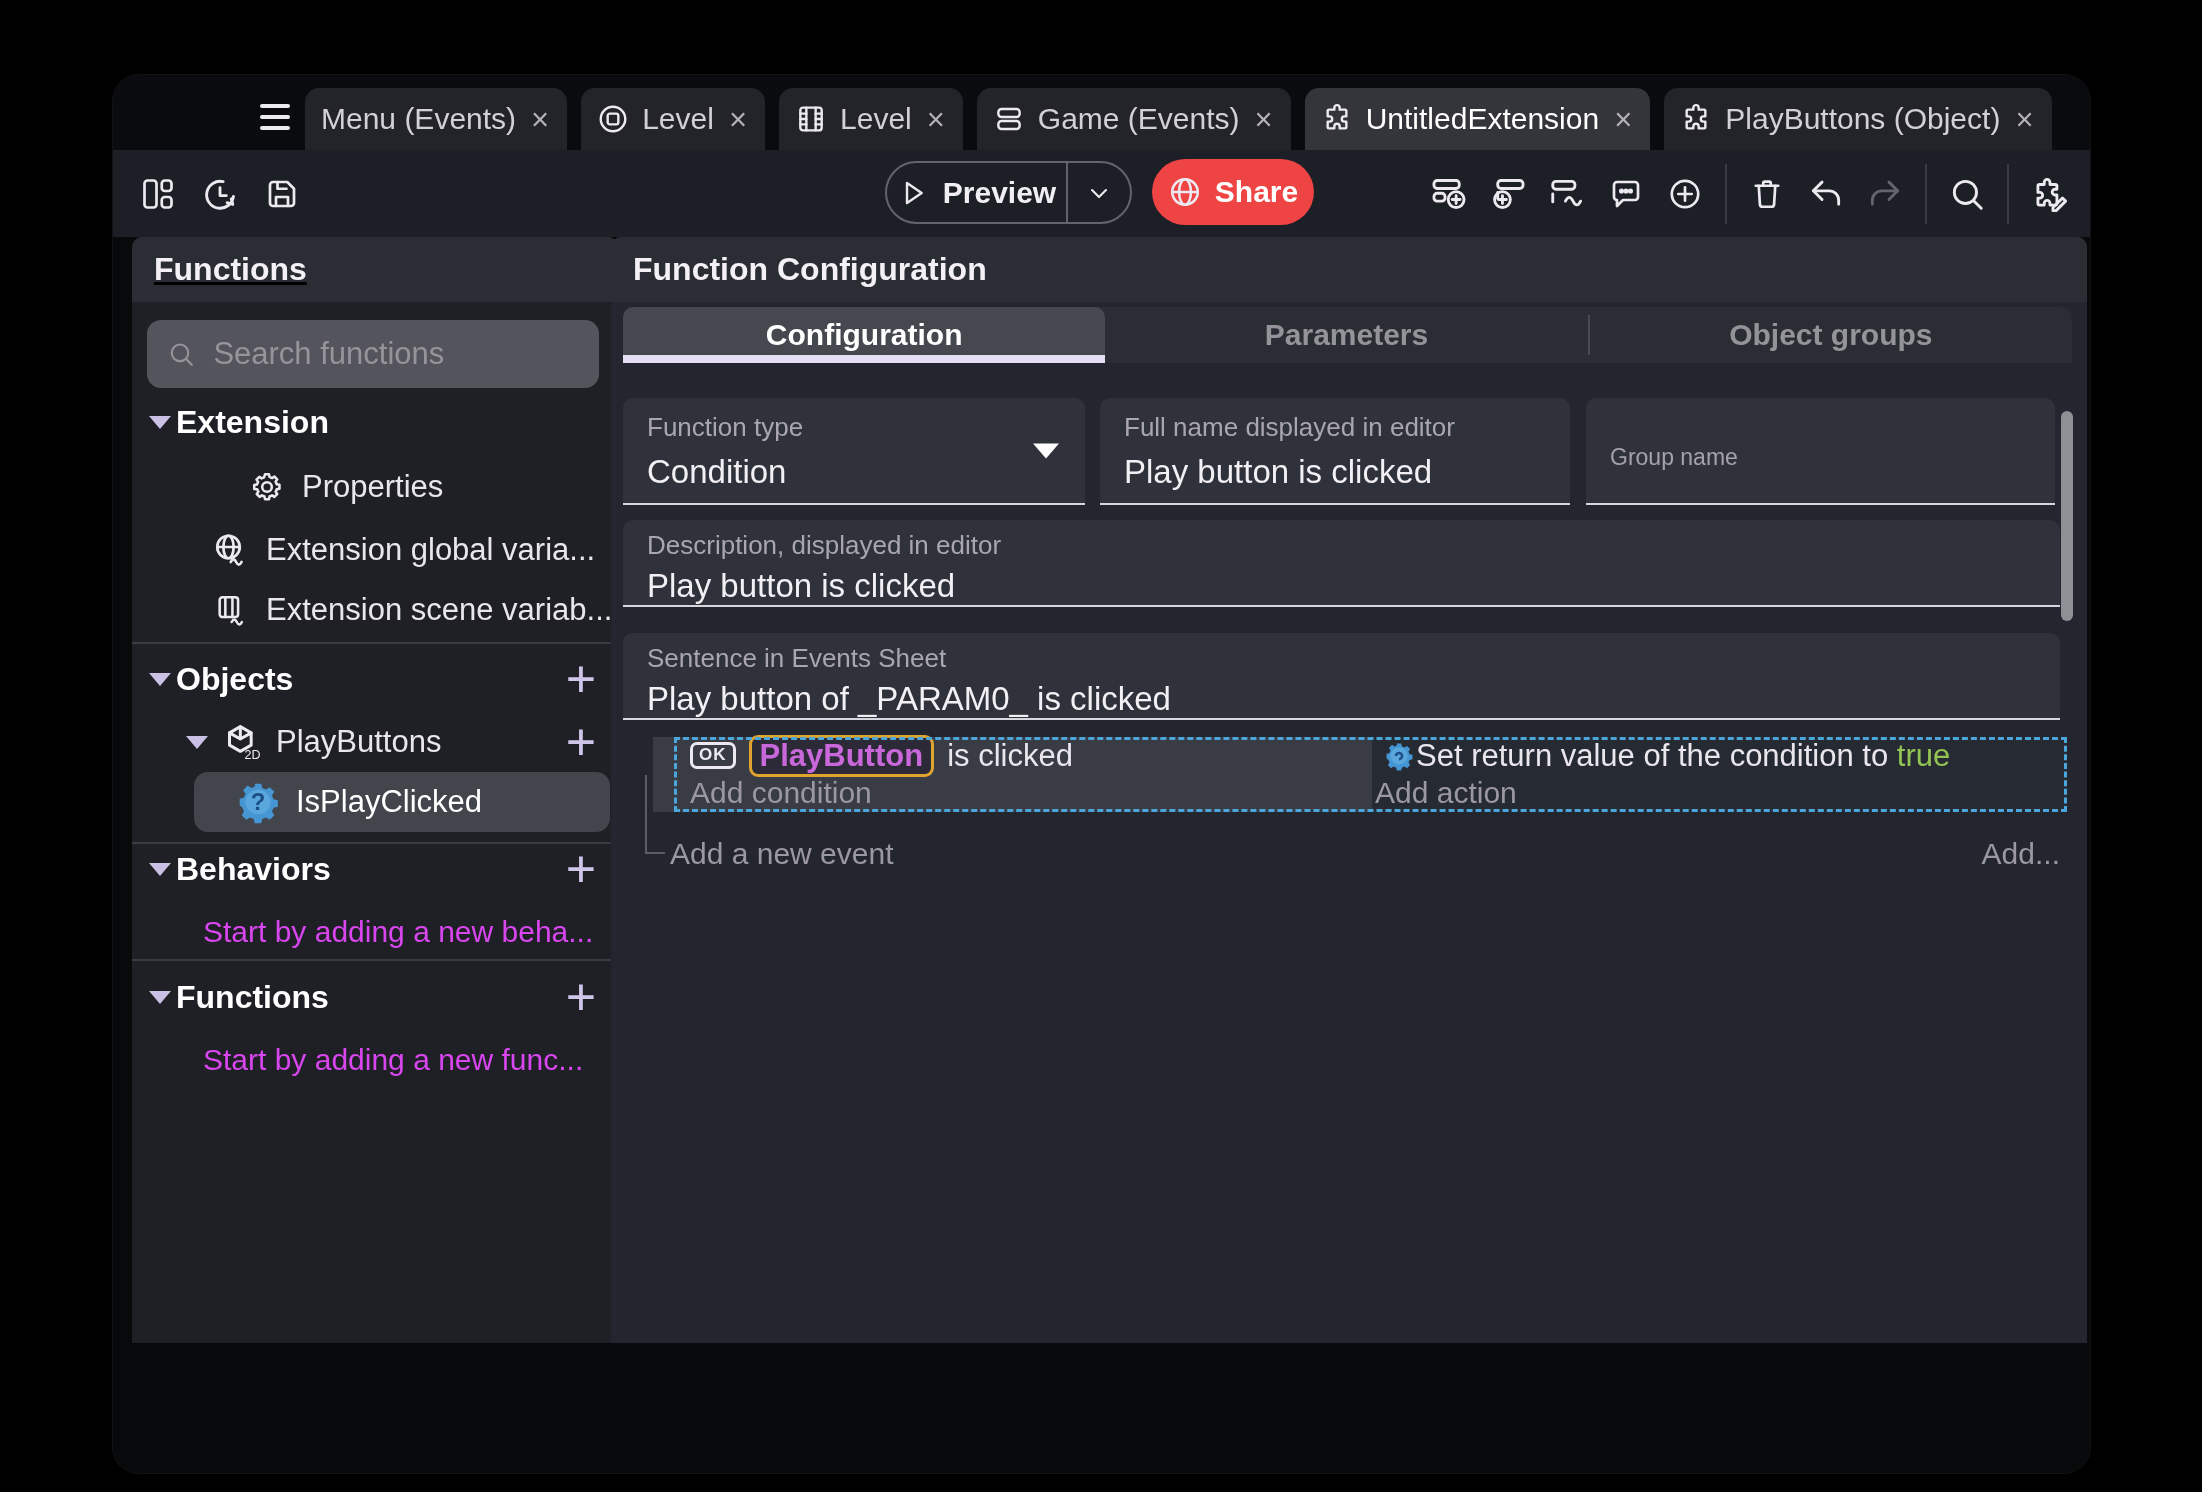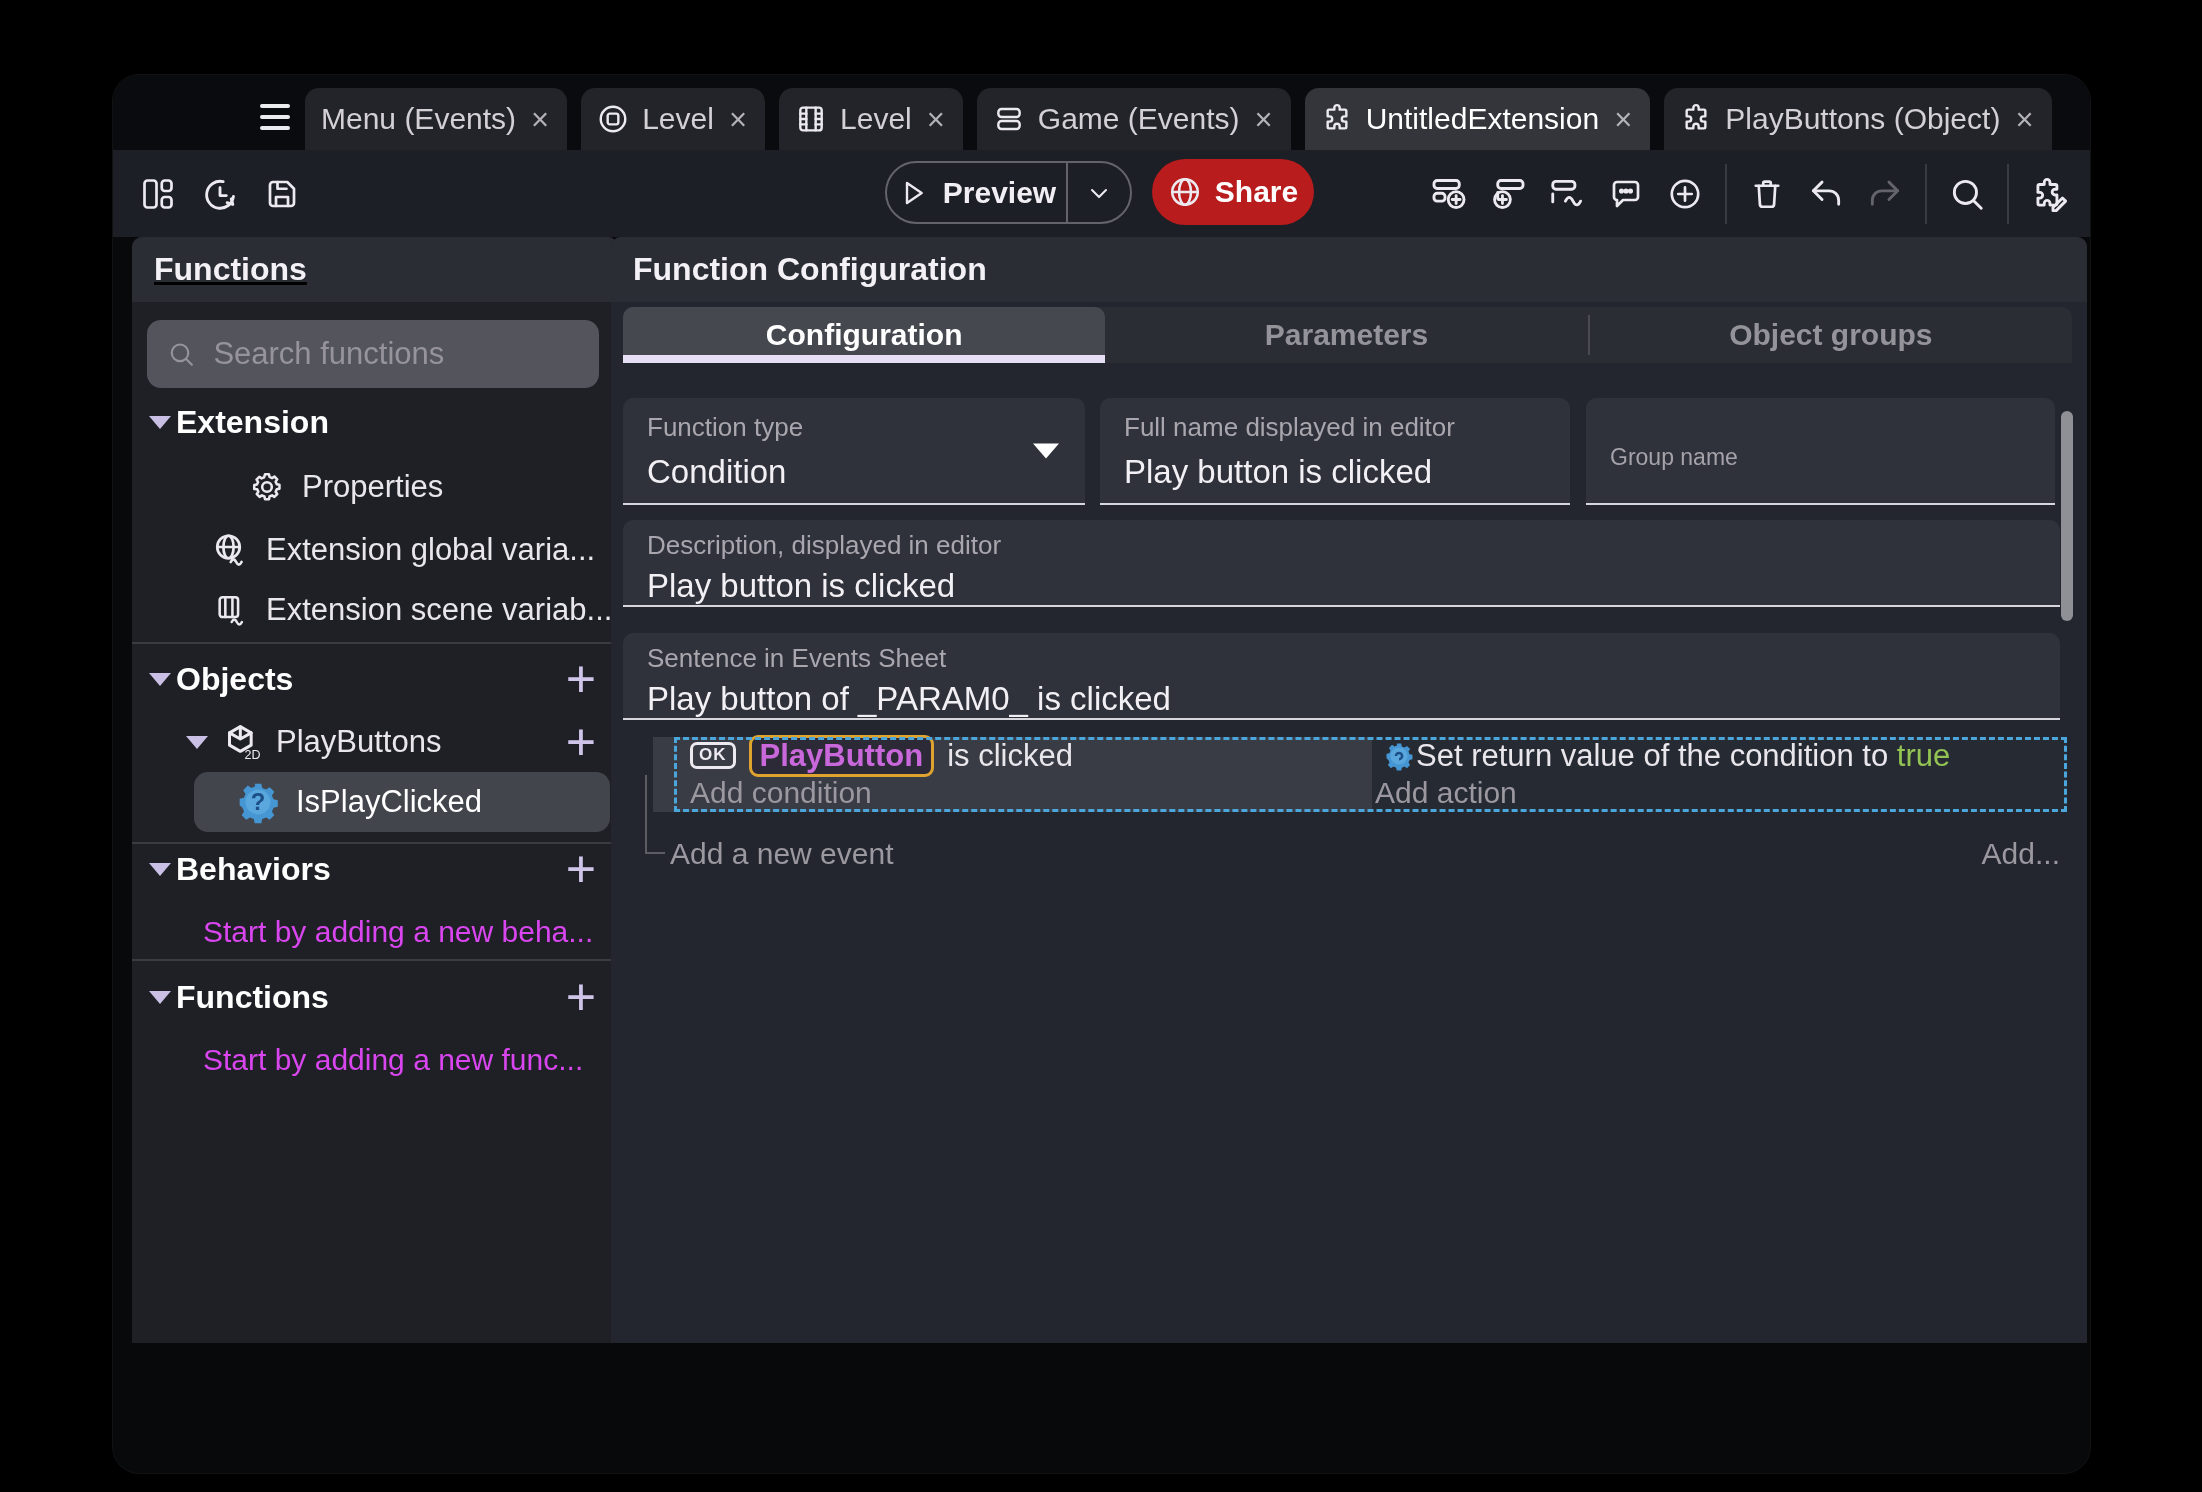--- a/index.html
+++ b/index.html
@@ -187,21 +187,21 @@
           </svg>
         <span>Preview</span>
       </span>
       <span class="preview-caret">
         <svg class="line" viewBox="0 0 24 24" width="28" height="28">
             <path d="M6 9.5l6 6 6-6"></path>
           </svg>
       </span>
     </div>
 
-    <div class="share-btn" style="background:#b91c1c">
+    <div class="share-btn" style="background:#ef4444">
       <svg class="line" viewBox="0 0 24 24" width="34" height="34">
           <circle cx="12" cy="12" r="9"></circle>
           <ellipse cx="12" cy="12" rx="4.2" ry="9"></ellipse>
           <line x1="3" y1="12" x2="21" y2="12"></line>
         </svg>
       <span>Share</span>
     </div>
 
     <div class="ticons-right">
       <span class="tool-ic">

